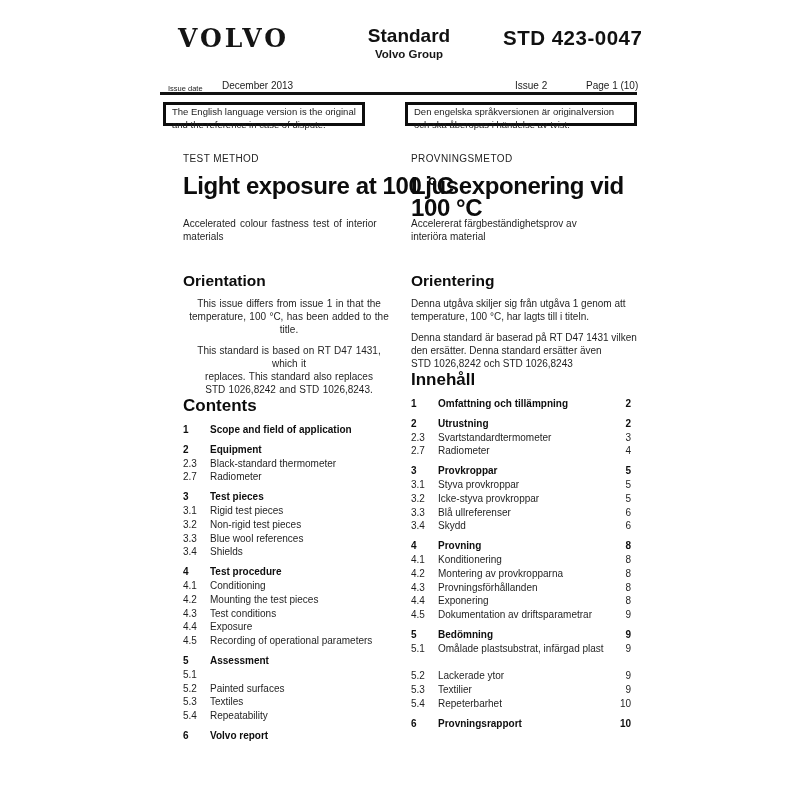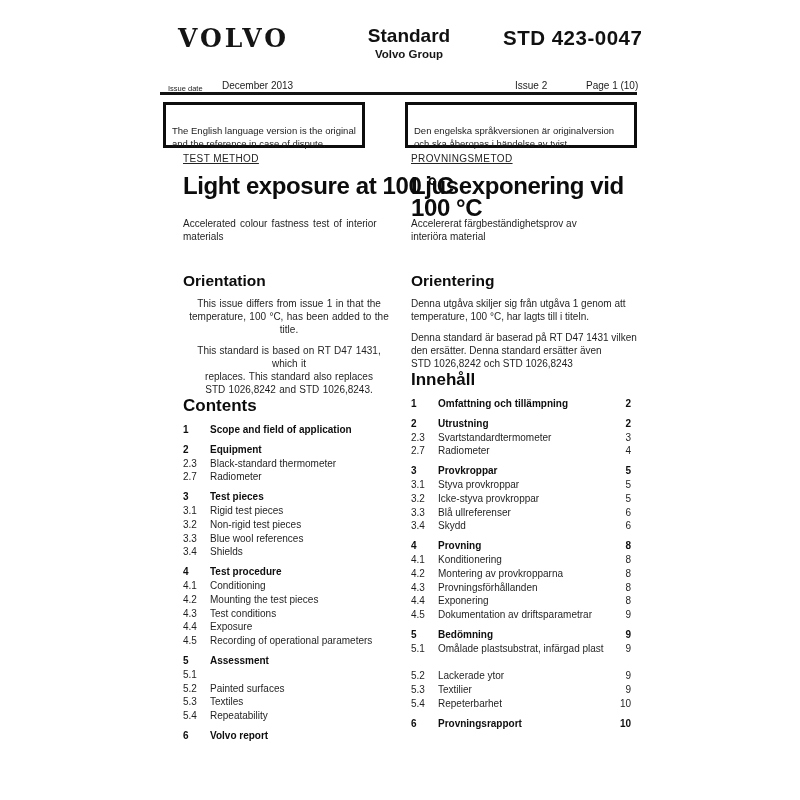--- a/index.html
+++ b/index.html
@@ -22,32 +22,32 @@
   .doc-number{left:503px;top:26px;font-size:20.5px;font-weight:700;letter-spacing:.5px;color:#111;}
 
   .issue-date-label{left:168px;top:84px;font-size:7.5px;color:#222;}
   .issue-date{left:222px;top:80px;font-size:10px;color:#1c1c1c;}
   .issue-no{left:515px;top:80px;font-size:10px;color:#1c1c1c;}
   .page-no{left:578px;top:80px;font-size:10px;color:#1c1c1c;padding-left:8px;}
   .header-rule{left:160px;top:92px;width:477px;height:2.5px;background:#121212;}
 
   
   .notice{
-    border:3px solid #0d0d0d;box-sizing:border-box;height:36px;
-    padding:20px 6px;font-size:9.5px;line-height:12.5px;color:#1c1c1c;top:102px;
+    border:3px solid #0d0d0d;box-sizing:border-box;height:24px;
+    padding:1px 6px;font-size:9.5px;line-height:12.5px;color:#1c1c1c;top:102px;
   }
   .notice-en{left:163px;width:202px;}
   .notice-sv{left:405px;width:232px;}
 
   
   .col{top:153px;}
   .col-en{left:183px;width:212px;}
   .col-sv{left:411px;width:226px;}
 
-  .kicker{font-size:10px;letter-spacing:.4px;height:22px;color:#232323;text-decoration:underline;}
+  .kicker{font-size:10px;letter-spacing:.4px;height:22px;color:#232323;}
   .doc-title{
     font-size:24px;font-weight:700;line-height:21.5px;letter-spacing:-.4px;
     height:43px;white-space:pre;color:#0c0c0c;
   }
   .subtitle{font-size:10px;line-height:12.5px;white-space:pre-line;color:#1f1f1f;}
   .col-en .subtitle{word-spacing:1.5px;}
   .orient-h{margin-top:29px;font-size:15.5px;font-weight:700;color:#0c0c0c;}
   .para{margin-top:7px;font-size:10px;line-height:13px;white-space:pre-line;color:#1f1f1f;}
   .para + .para{margin-top:8px;}
   .col-en .para{word-spacing:.6px;text-align:center;}

